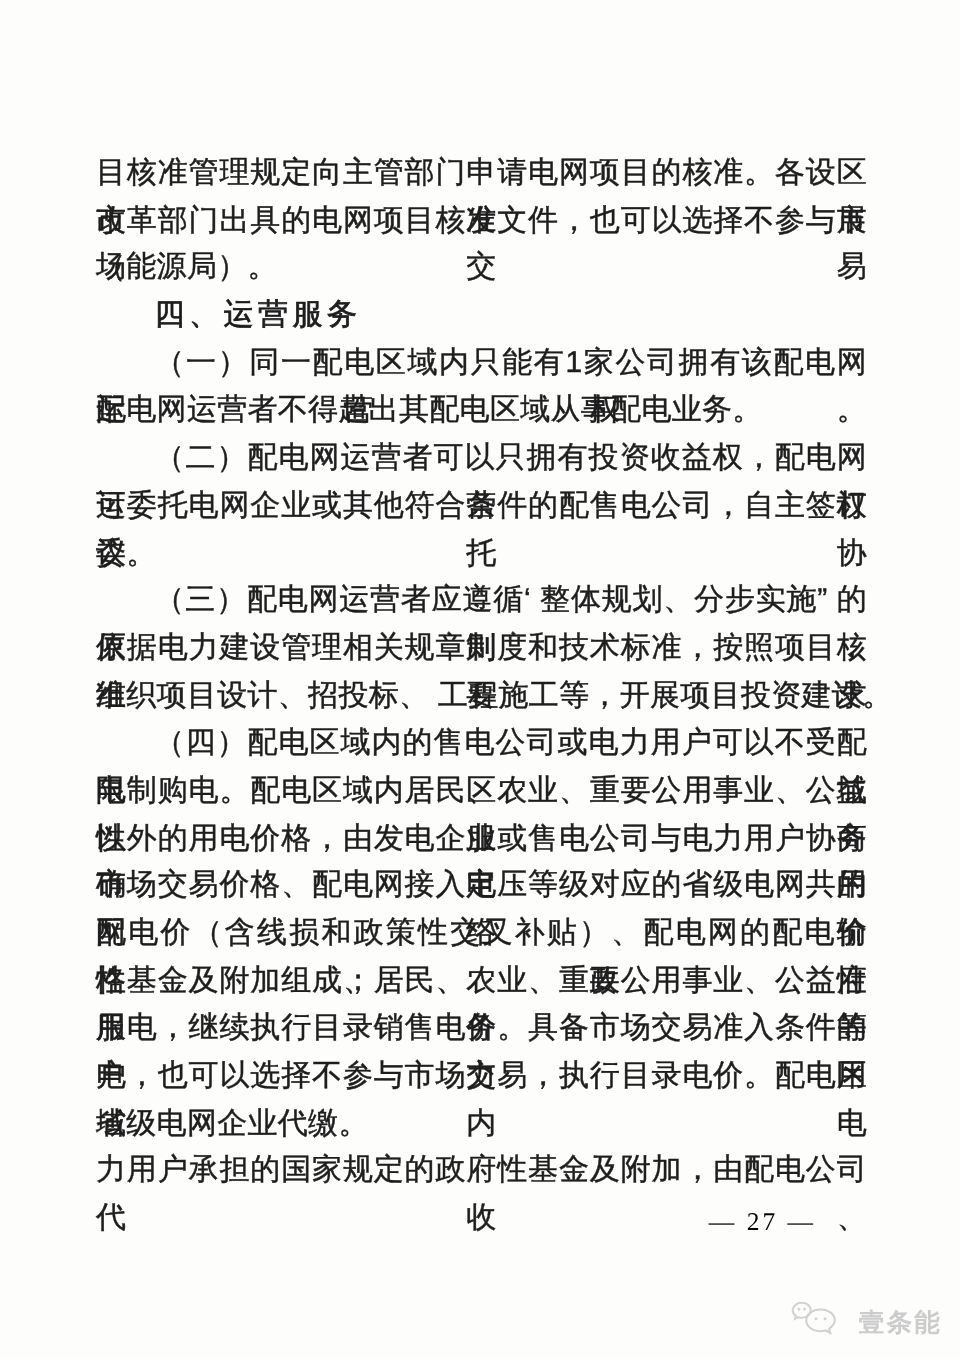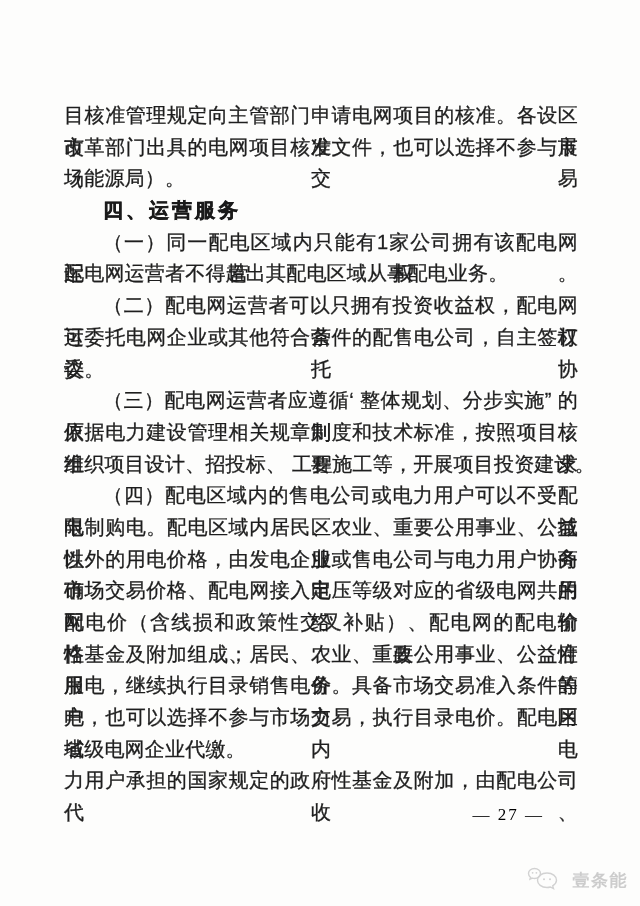--- a/index.html
+++ b/index.html
@@ -37,21 +37,21 @@
   .line.fill {
     white-space: normal;
     text-align: justify;
     text-align-last: justify;
     text-justify: inter-character;
   }
   .line.indent {
     text-indent: 39px;
   }
   .line.heading {
-    font-weight: 700;
+    font-weight: 400;
     font-size: 20px;
     letter-spacing: 3px;
     -webkit-text-stroke: 0.5px #1a1a1a;
   }
   .page-number {
     position: absolute;
     top: 805px;
     right: 96px;
     font-family: "Liberation Serif", serif;
     font-size: 17px;

